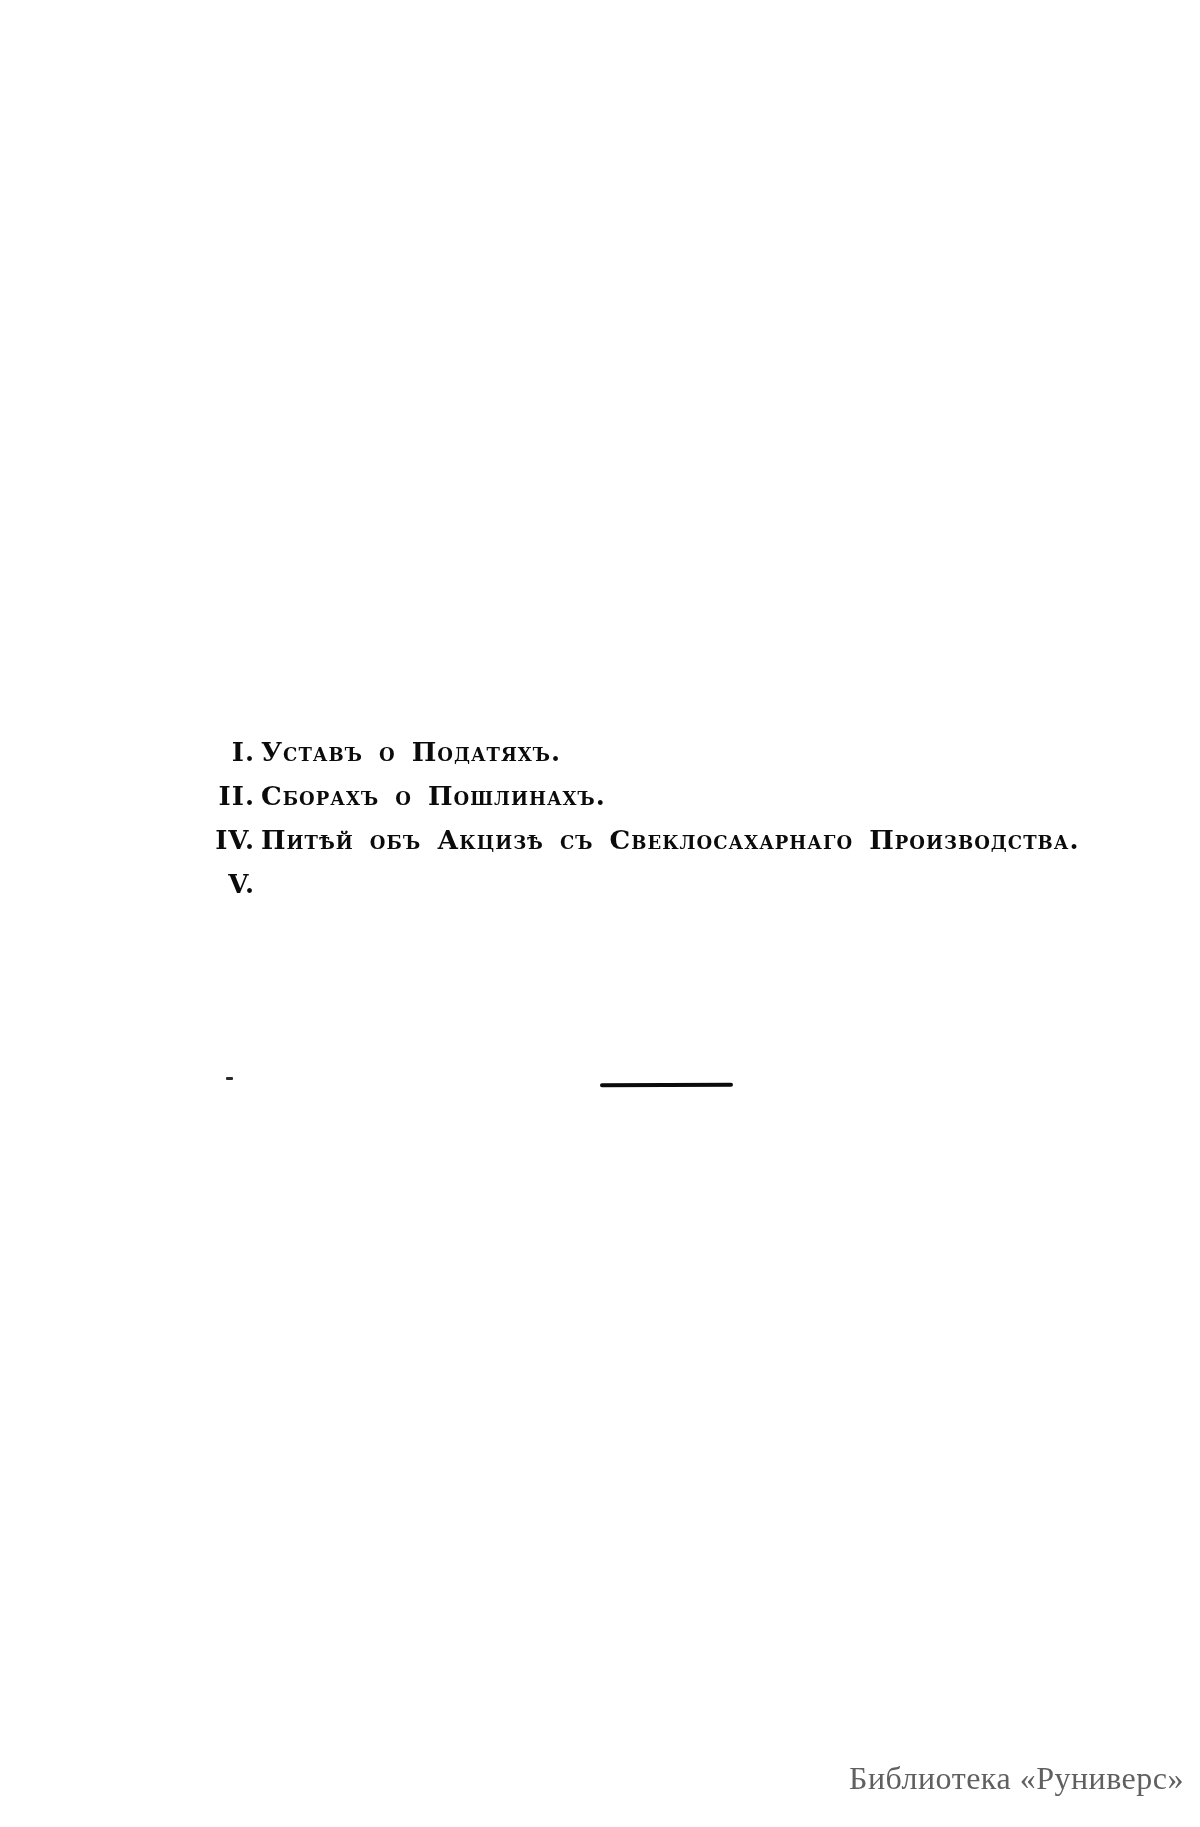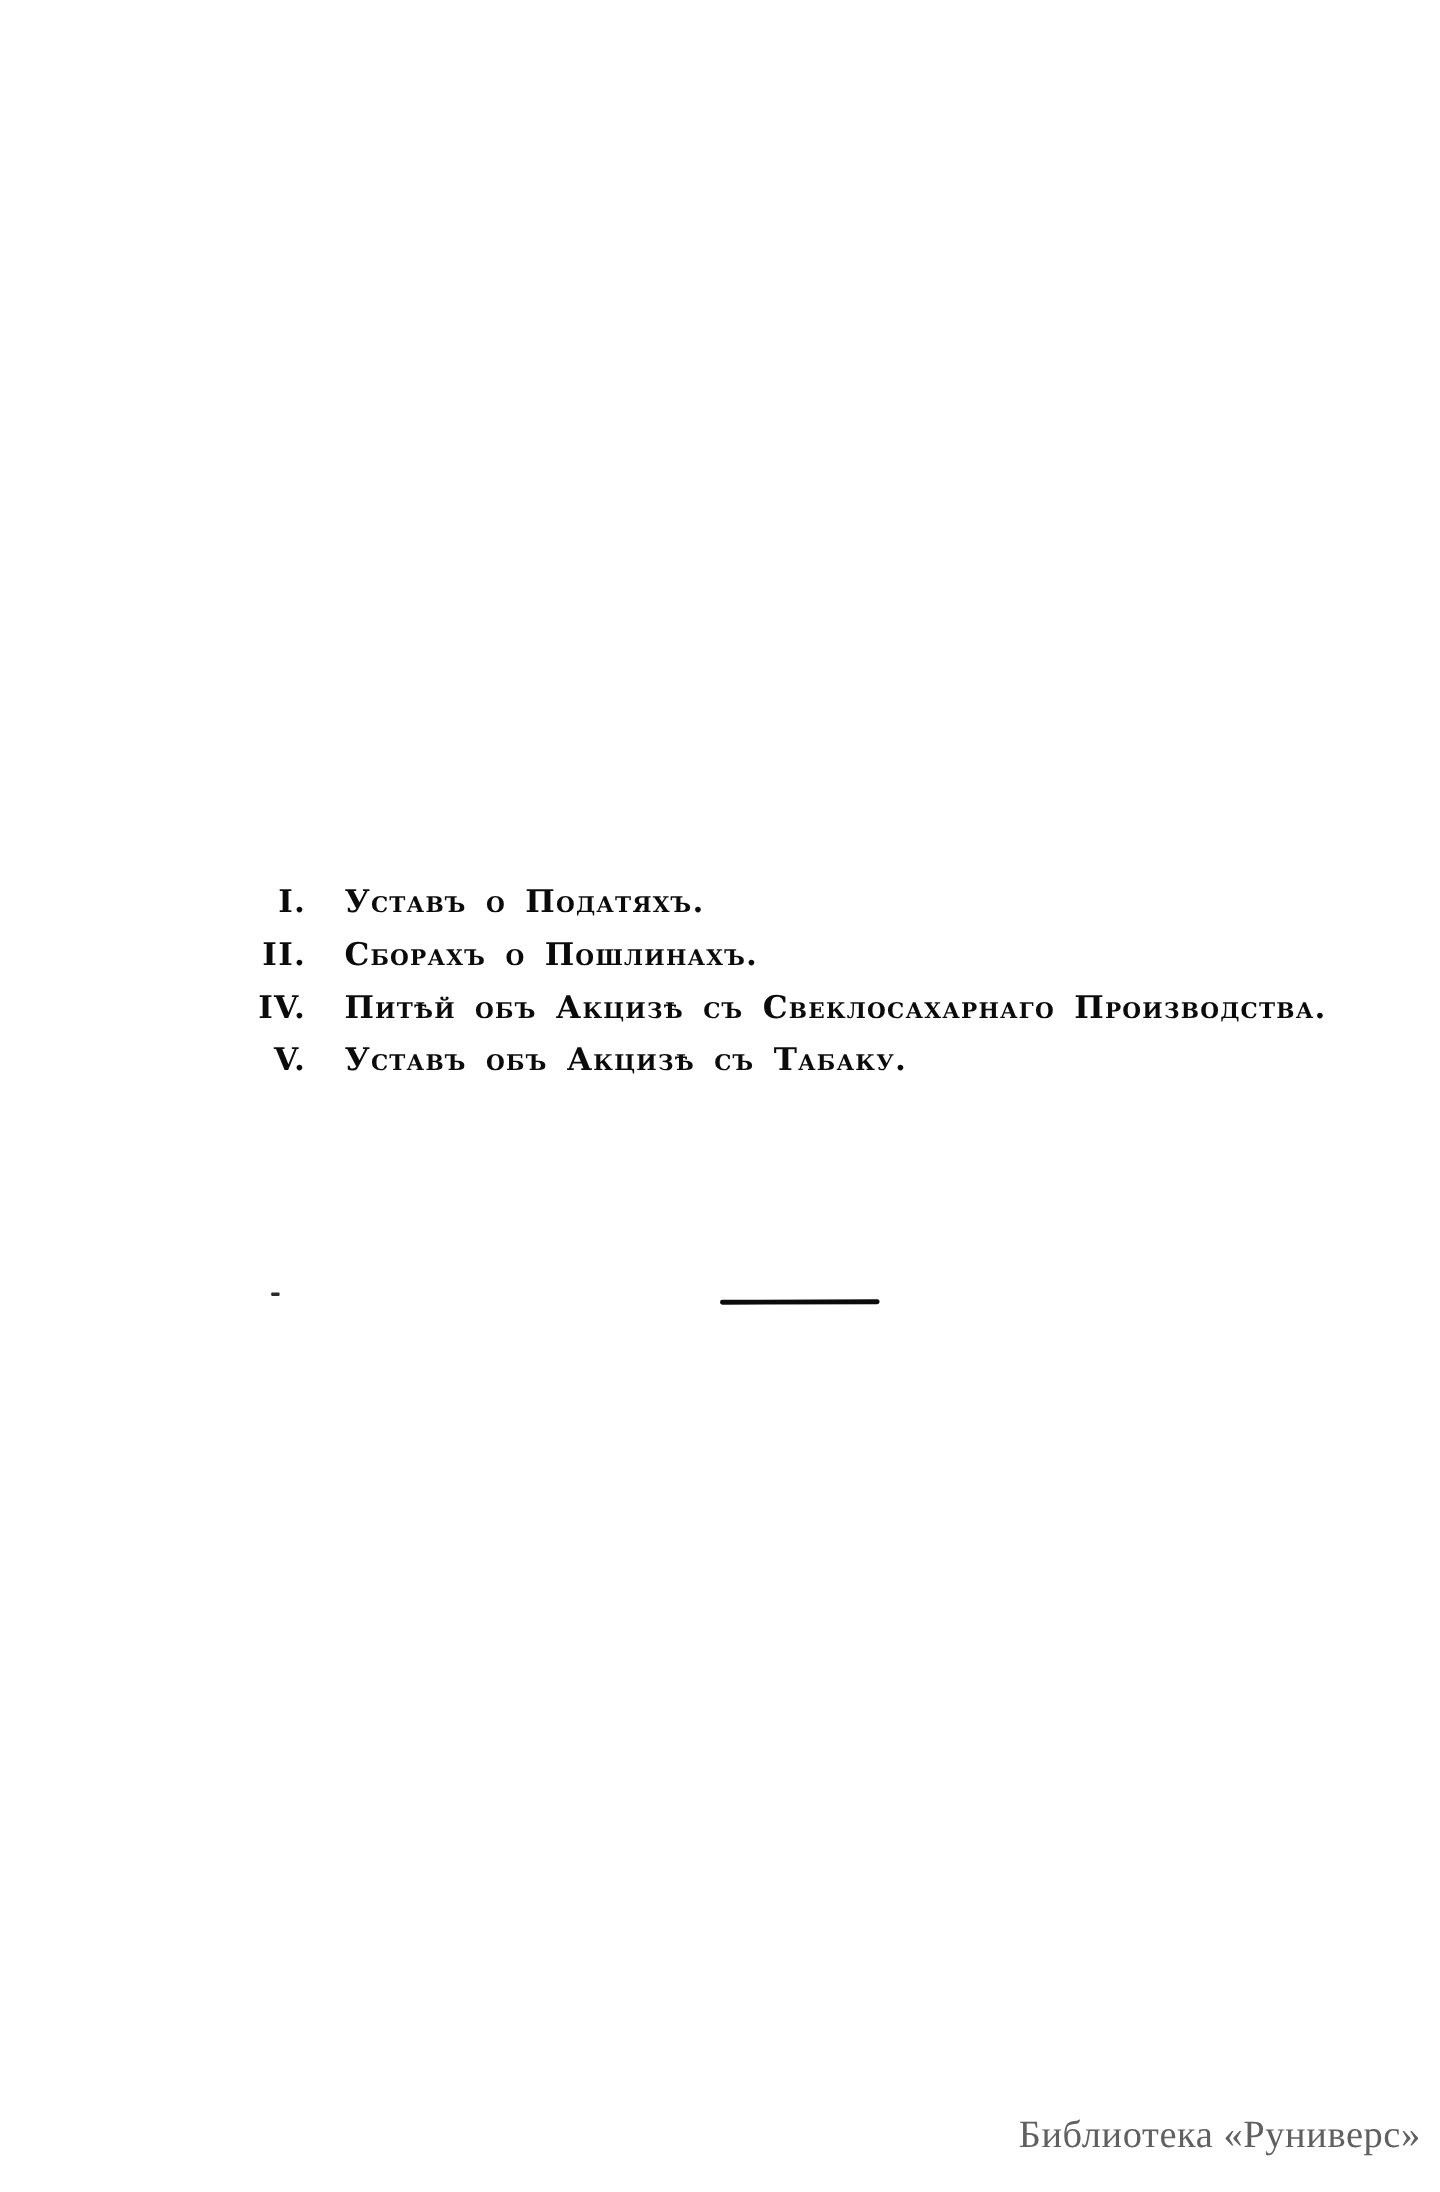--- a/index.html
+++ b/index.html
@@ -40,21 +40,21 @@
     height: 44px;
     white-space: nowrap;
   }
   .toc-num {
     width: 95px;
     text-align: right;
     font-variant-caps: normal;
     flex: 0 0 auto;
   }
   .toc-title {
-    margin-left: 32px;
+    margin-left: 6px;
   }
   
   .divider {
     position: absolute;
     left: 600px;
     top: 1083px;
     width: 133px;
     height: 4px;
     background: var(--ink);
     border-radius: 2px;
@@ -96,21 +96,20 @@
     <div class="toc-row">
       <span class="toc-num">II.</span>
       <span class="toc-title">Сборахъ о Пошлинахъ.</span>
     </div>
     <div class="toc-row">
       <span class="toc-num">IV.</span>
       <span class="toc-title">Питѣй объ Акцизѣ съ Свеклосахарнаго Производства.</span>
     </div>
     <div class="toc-row">
       <span class="toc-num">V.</span>
-      <span class="toc-title">Уставъ объ Акцизѣ съ Табаку.</span>
     </div>
   </div>
 
   <div class="speck"></div>
 
   <div class="divider"></div>
 
   <div class="watermark">Библиотека «Руниверс»</div>
 
 </div>

